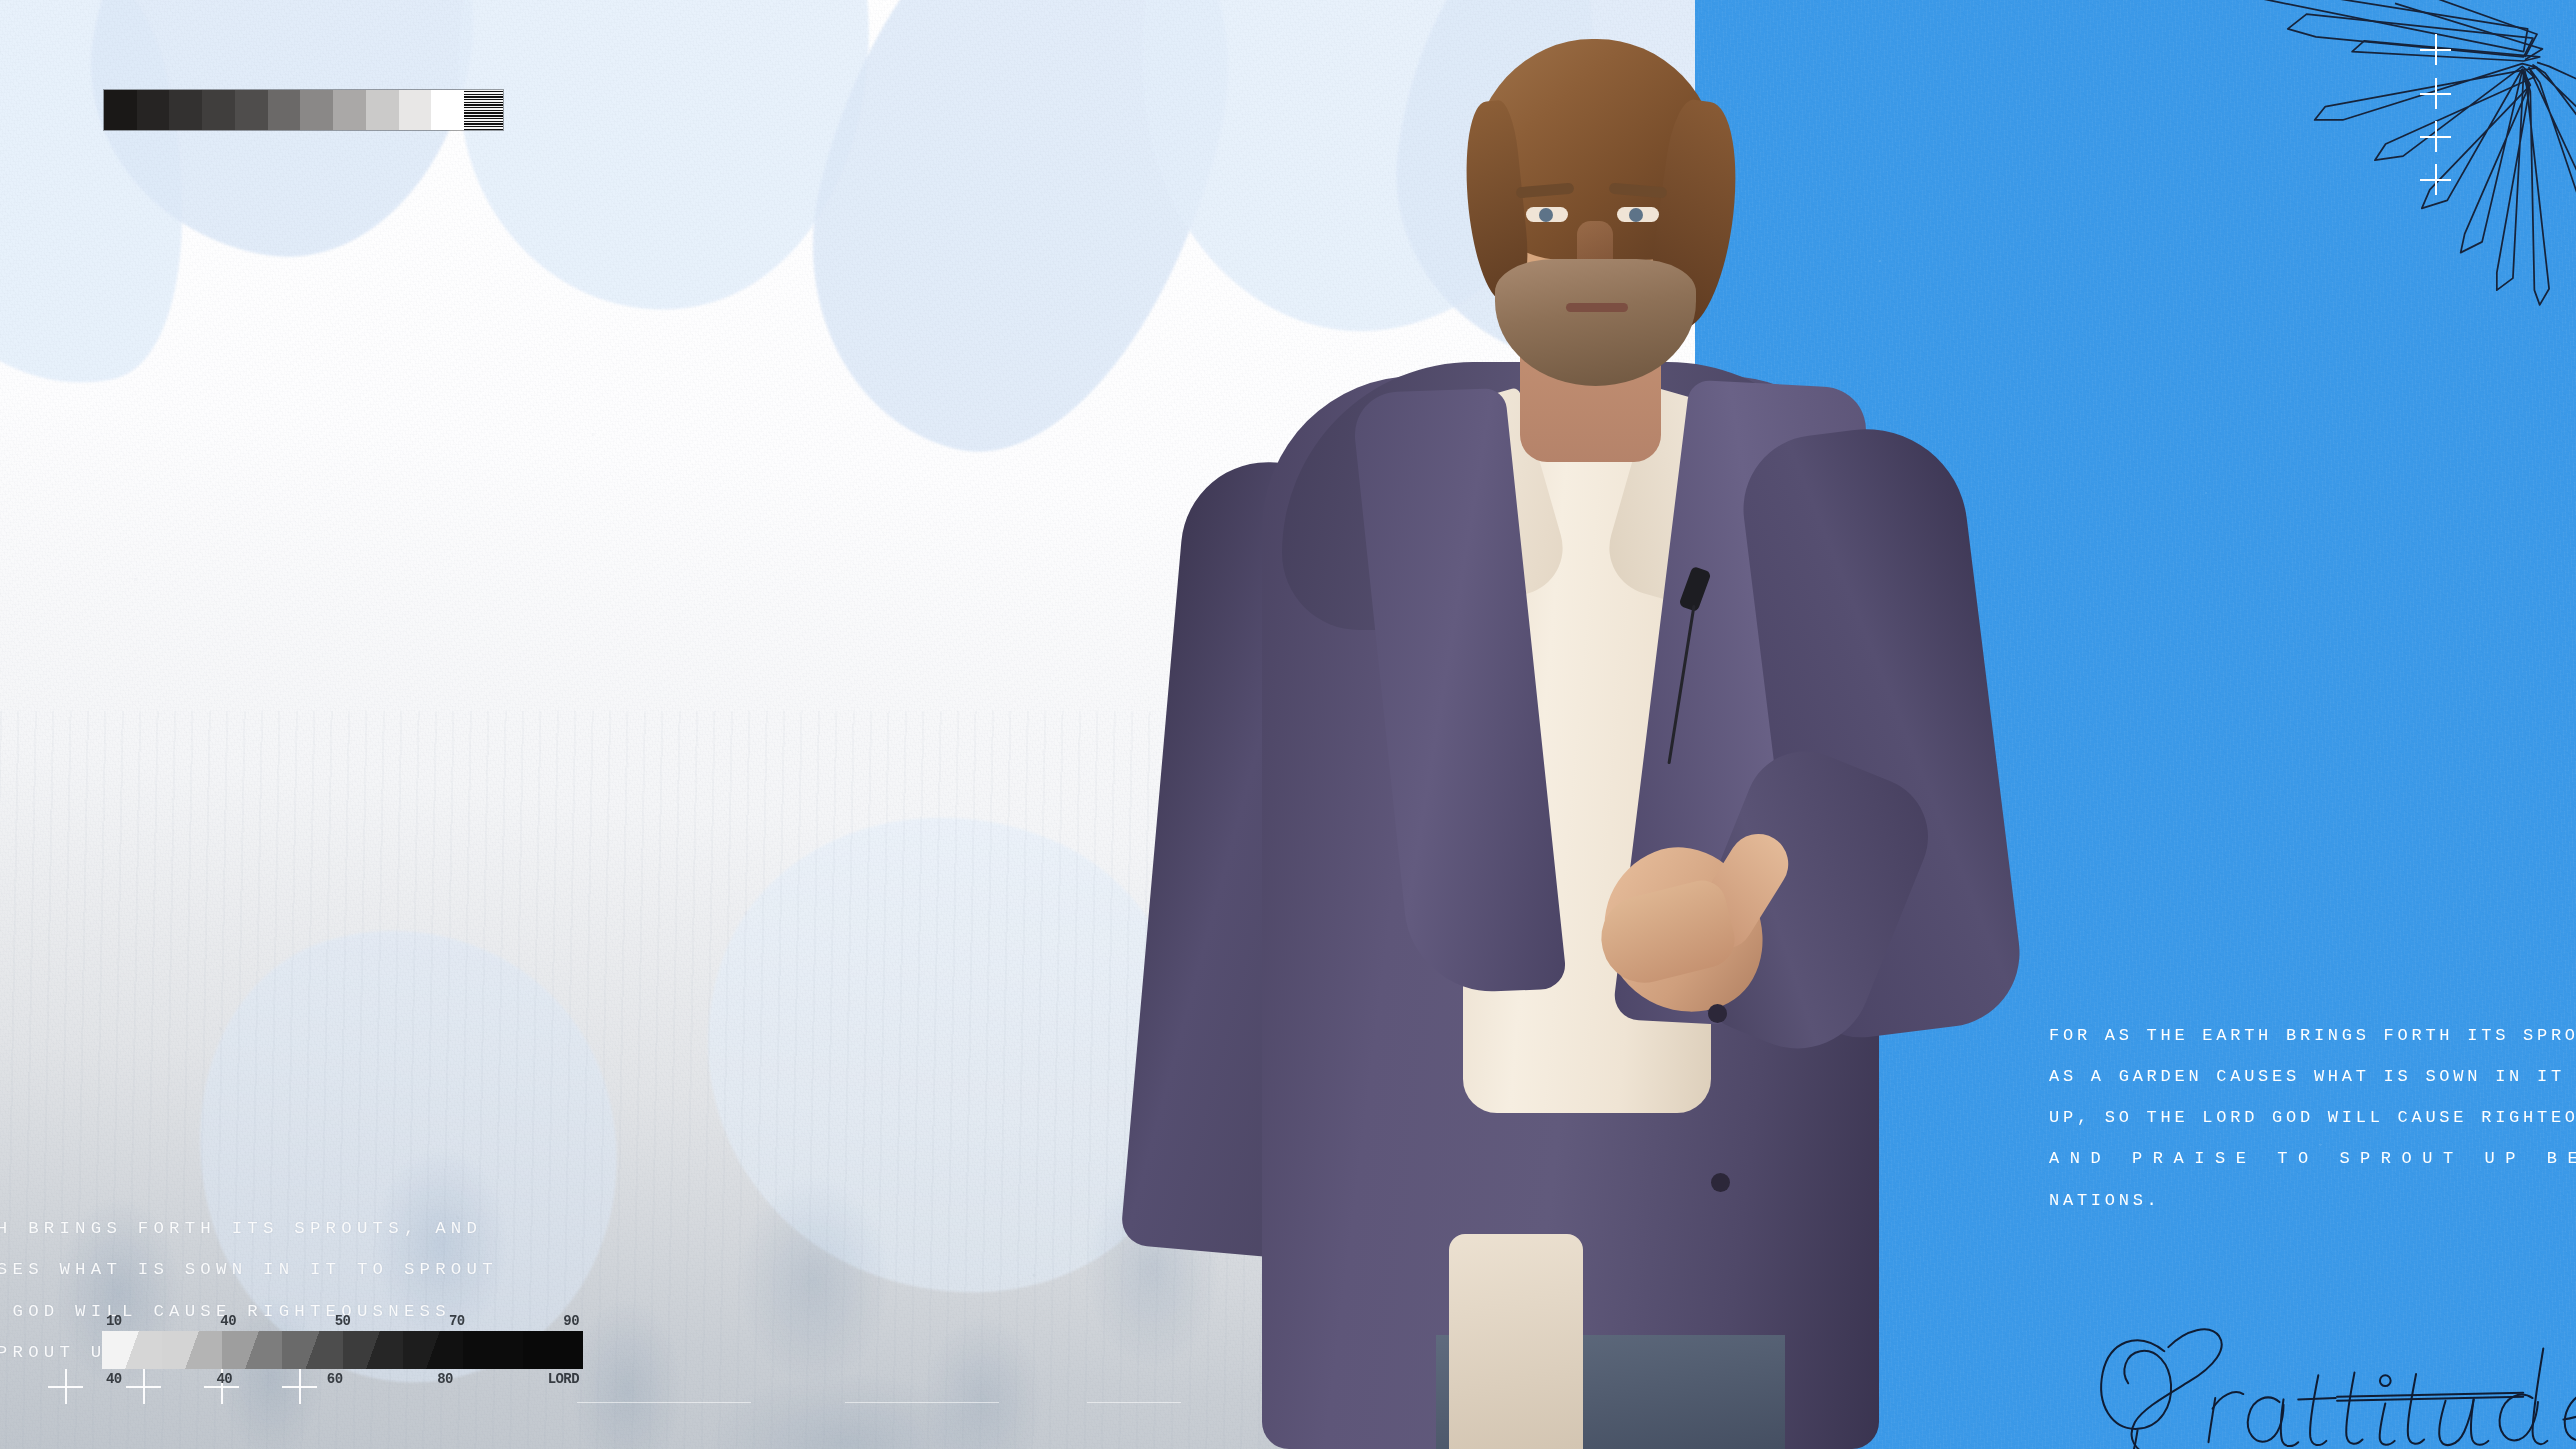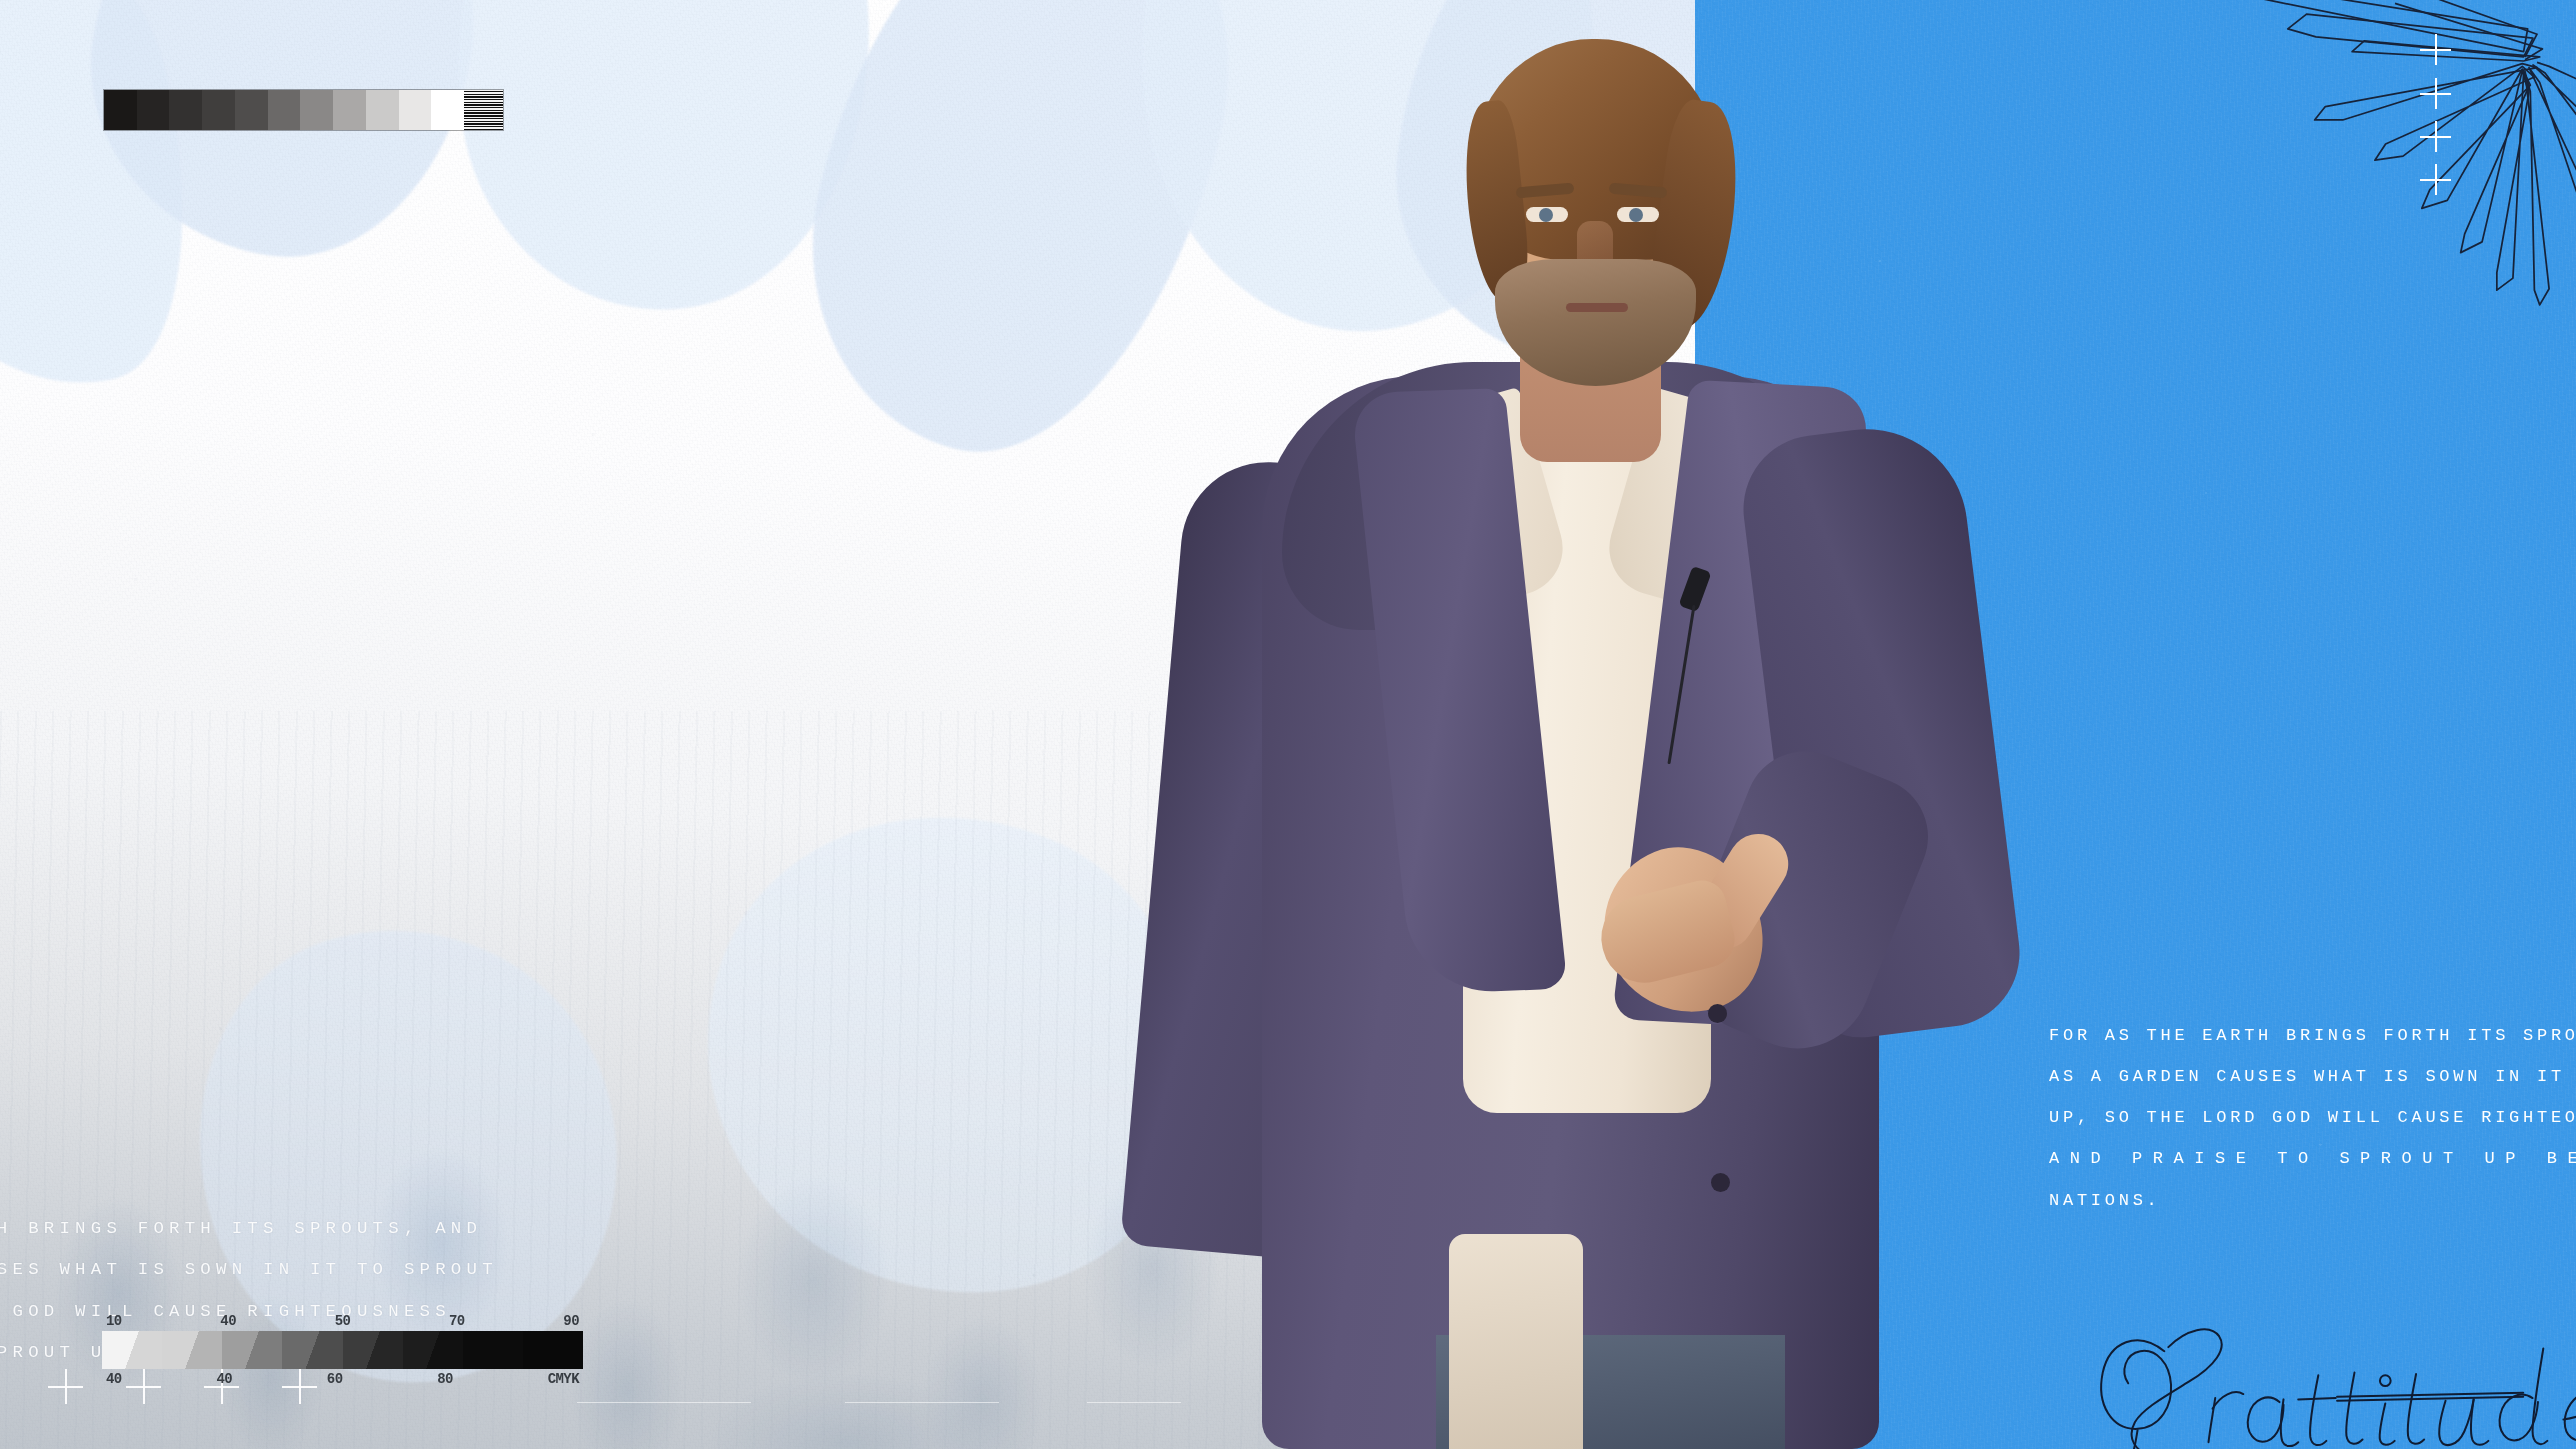--- a/index.html
+++ b/index.html
@@ -343,21 +343,21 @@
       <i style="background:linear-gradient(110deg,#3c3c3c 50%,#262626 50%)"></i>
       <i style="background:linear-gradient(110deg,#1d1d1d 50%,#111111 50%)"></i>
       <i style="background:#0c0c0c"></i>
       <i style="background:#090909"></i>
     </div>
     <div class="cmyk-row">
       <span>40</span>
       <span>40</span>
       <span>60</span>
       <span>80</span>
-      <span>CMYK</span>
+      <span>LORD</span>
     </div>
   </div>
 
   <div class="reg-cross" style="left:48px;top:1369px;width:35px;height:35px;"></div>
   <div class="reg-cross" style="left:126px;top:1369px;width:35px;height:35px;"></div>
   <div class="reg-cross" style="left:204px;top:1369px;width:35px;height:35px;"></div>
   <div class="reg-cross" style="left:282px;top:1369px;width:35px;height:35px;"></div>
 
   <div class="hairline" style="left:577px;top:1402px;width:174px;"></div>
   <div class="hairline" style="left:845px;top:1402px;width:154px;"></div>

